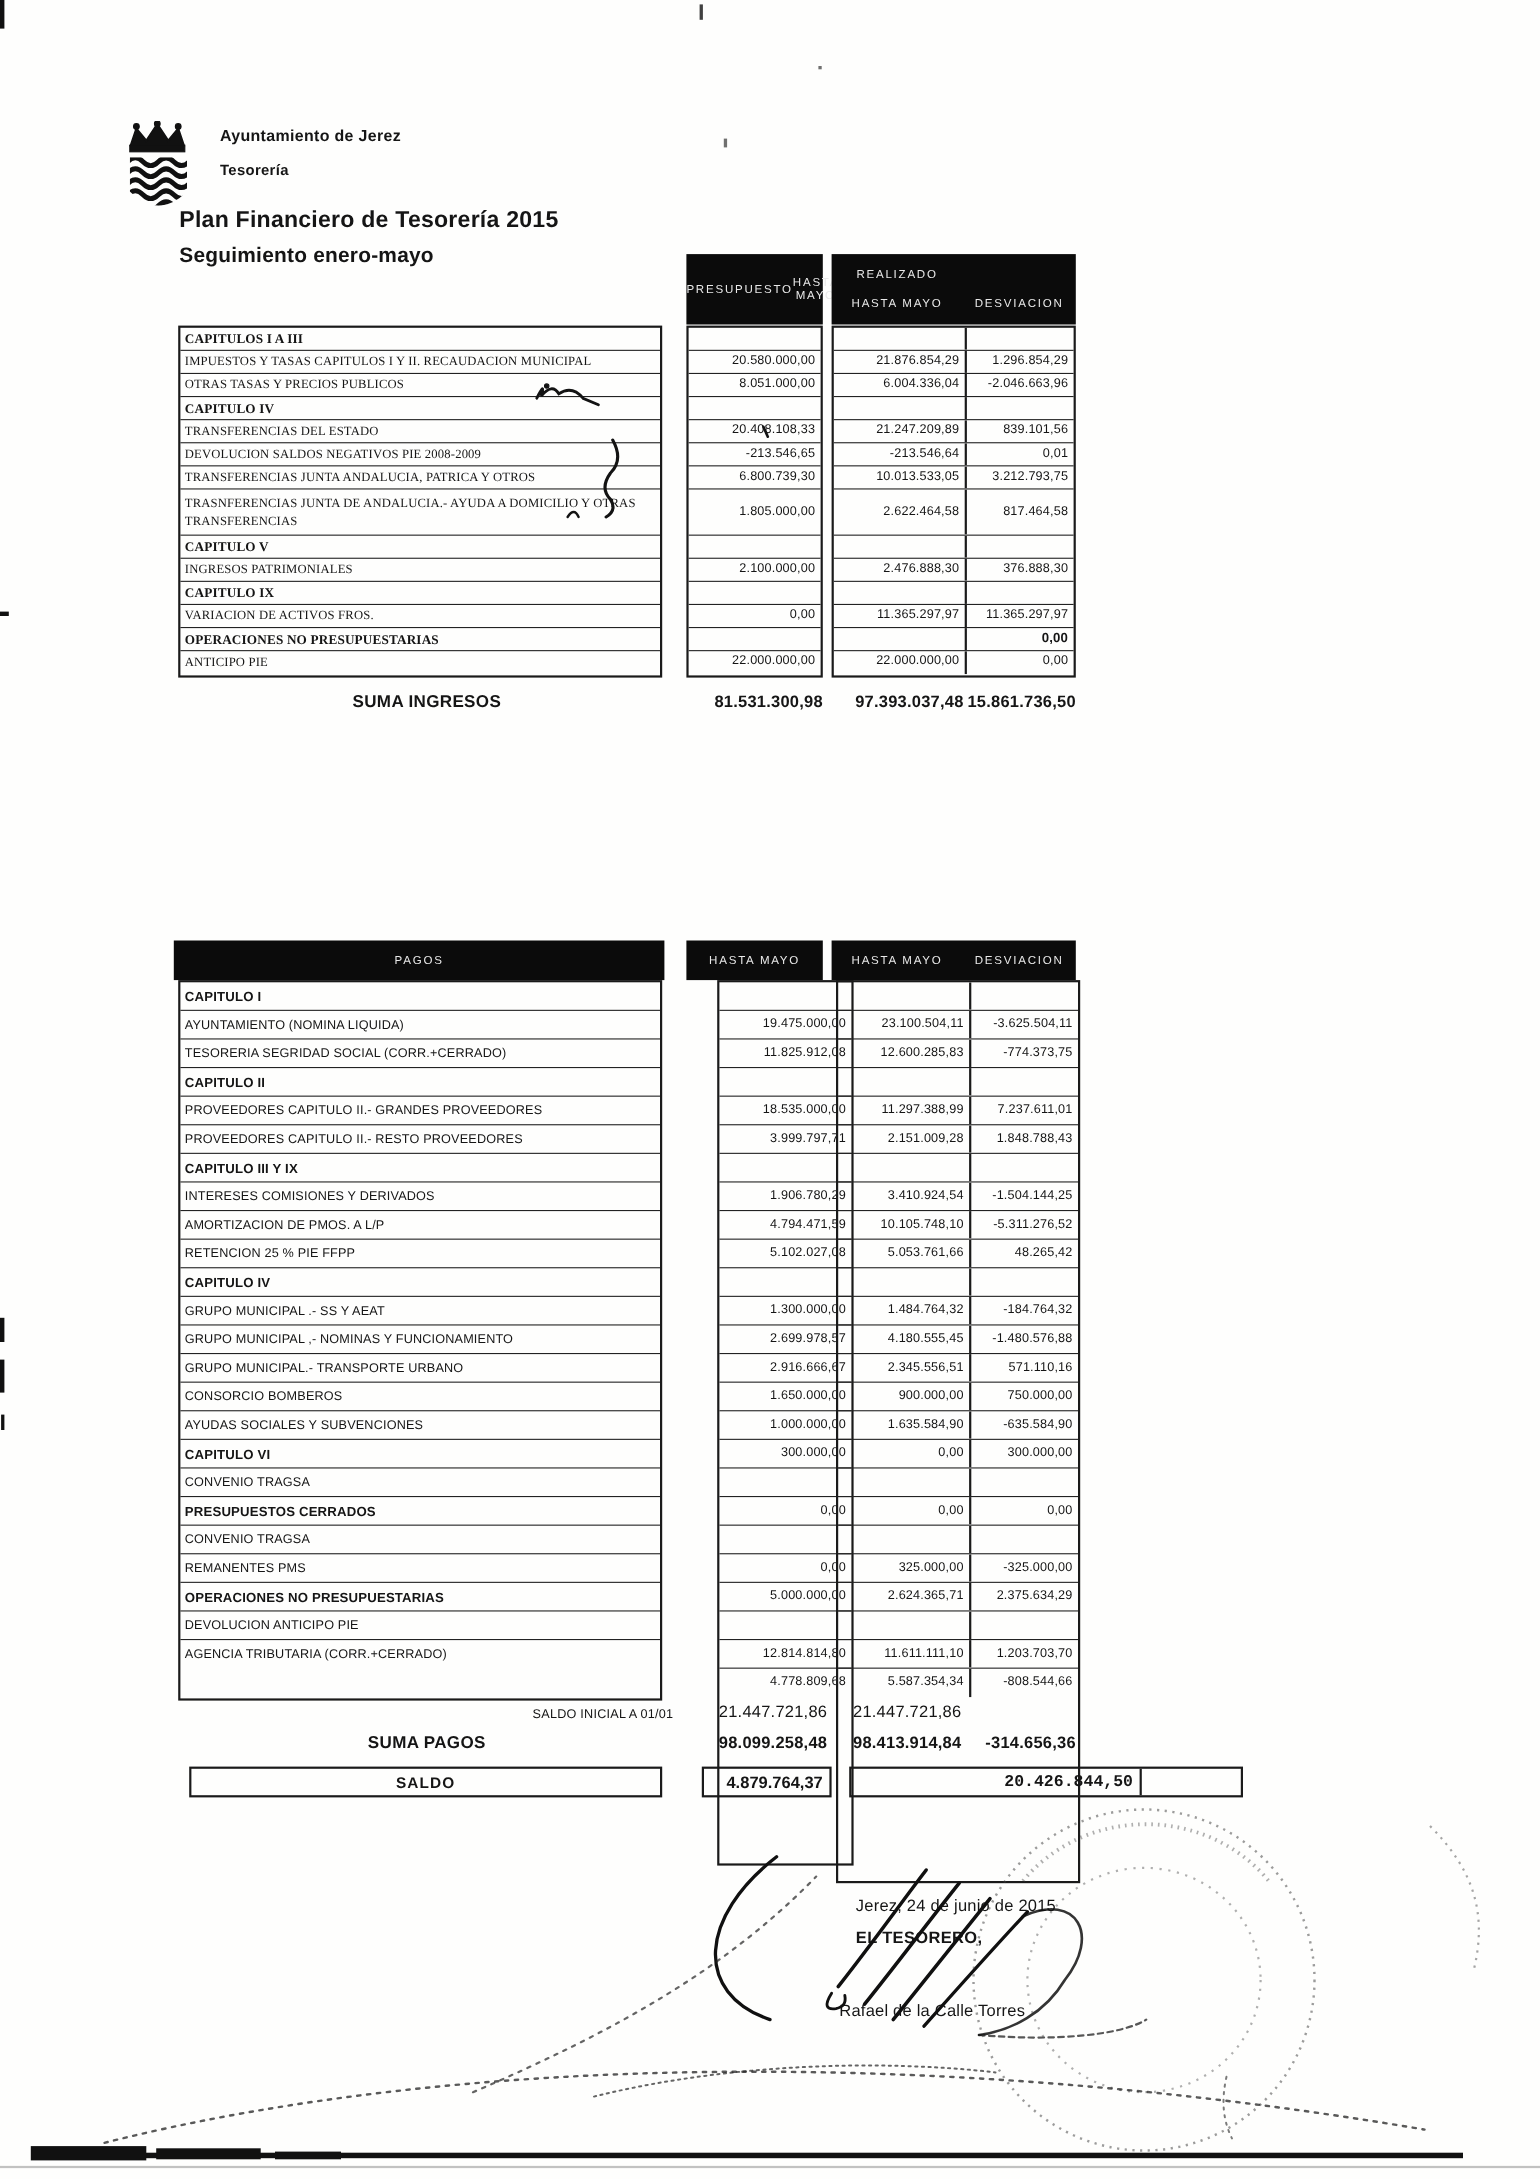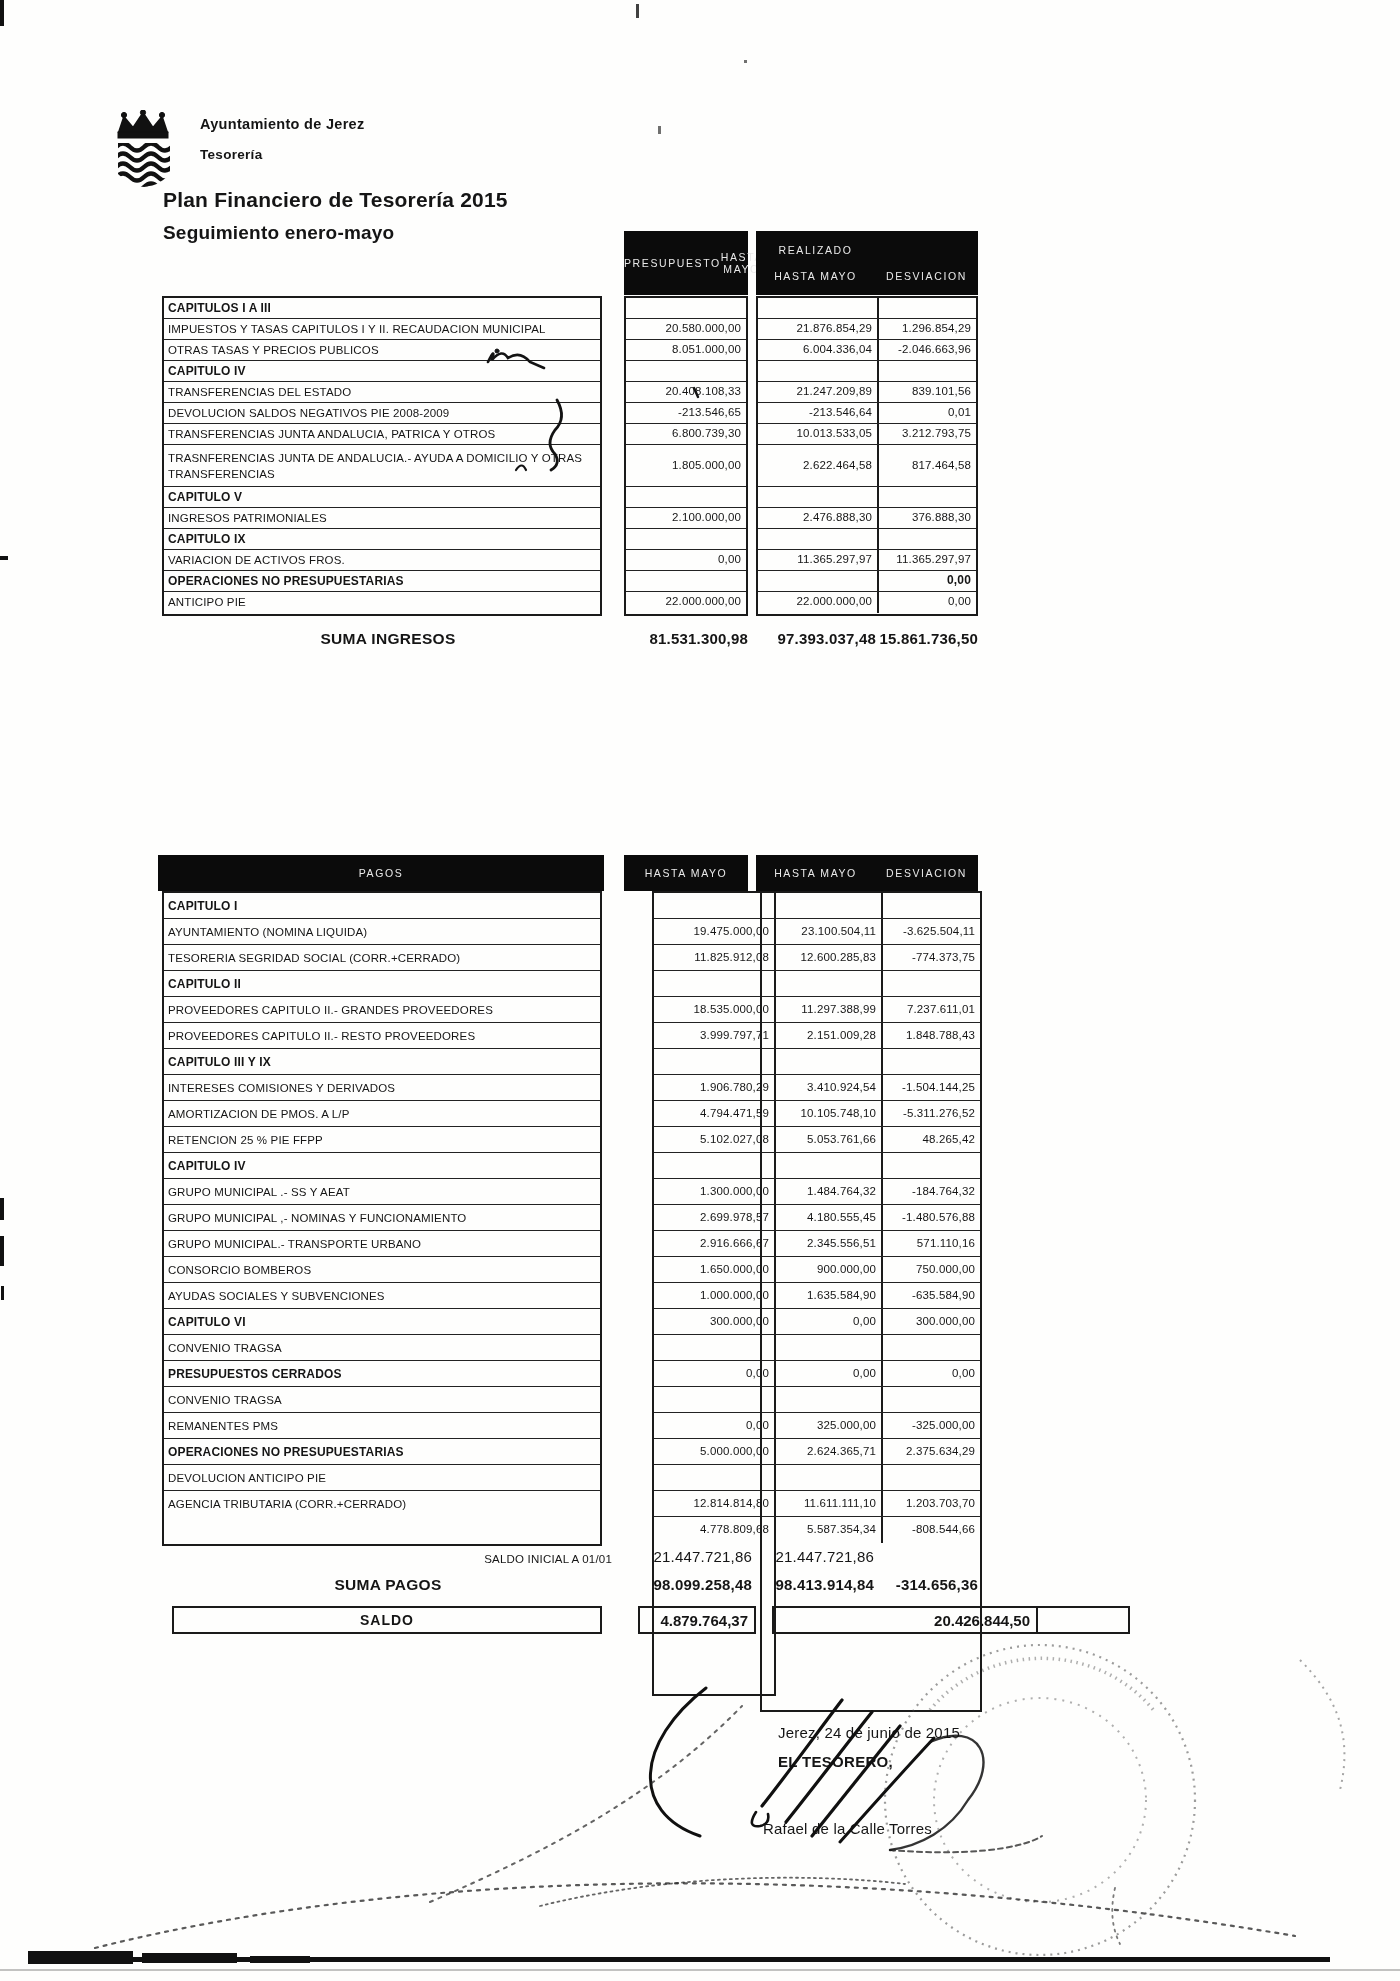--- a/index.html
+++ b/index.html
@@ -85,21 +85,21 @@
   </div>
   <div class="hdrbox" style="left:756px;top:231px;width:222px;height:64px;">
     <div class="hgrid g22">
       <span>REALIZADO</span>
       <span></span>
       <span>HASTA MAYO</span>
       <span>DESVIACION</span>
     </div>
   </div>
 
-  <div class="colbox lblcol rh21" style="left:162px;top:296px;width:440px;height:320px;">
+  <div class="colbox lblcol rh21" style="left:162px;top:296px;width:440px;height:320px;font-family:Liberation Serif, serif;">
       <div class="trow bold">CAPITULOS I A III</div>
       <div class="trow">IMPUESTOS Y TASAS CAPITULOS I Y II. RECAUDACION MUNICIPAL</div>
       <div class="trow">OTRAS TASAS Y PRECIOS PUBLICOS</div>
       <div class="trow bold">CAPITULO IV</div>
       <div class="trow">TRANSFERENCIAS DEL ESTADO</div>
       <div class="trow">DEVOLUCION SALDOS NEGATIVOS PIE 2008-2009</div>
       <div class="trow">TRANSFERENCIAS JUNTA ANDALUCIA, PATRICA Y OTROS</div>
       <div class="trow tall">TRASNFERENCIAS JUNTA DE ANDALUCIA.- AYUDA A DOMICILIO Y OTRAS TRANSFERENCIAS</div>
       <div class="trow bold">CAPITULO V</div>
       <div class="trow">INGRESOS PATRIMONIALES</div>
@@ -365,21 +365,21 @@
   <div class="abs tot-num" style="left:562px;top:1576px;width:190px;">98.099.258,48</div>
   <div class="abs tot-num" style="left:690px;top:1576px;width:184px;">98.413.914,84</div>
   <div class="abs tot-num" style="left:788px;top:1576px;width:190px;">-314.656,36</div>
 
   <div class="saldo-box" style="left:172px;top:1606px;width:430px;height:28px;">
     <div class="inner">SALDO</div>
   </div>
   <div class="saldo-box" style="left:638px;top:1606px;width:118px;height:28px;align-items:center;">
     <div class="saldo-num">4.879.764,37</div>
   </div>
-  <div class="saldo-box" style="left:772px;top:1606px;width:358px;height:28px;">
+  <div class="saldo-box" style="left:772px;top:1606px;width:358px;height:28px;font-family:Liberation Mono, monospace;">
     <div class="saldo-num" style="width:262px;flex:0 0 262px;">20.426.844,50</div>
     <div style="flex:1;height:100%;border-left:2.2px solid #1a1a1a;"></div>
   </div>
 
   <div class="abs sig-date" style="left:778px;top:1724px;">Jerez, 24 de junio de 2015</div>
   <div class="abs sig-role" style="left:778px;top:1753px;">EL TESORERO,</div>
   <div class="abs sig-name" style="left:763px;top:1820px;">Rafael de la Calle Torres</div>
 
   <svg class="overlay" width="1400" height="1981" viewBox="0 0 1400 1981">
 

